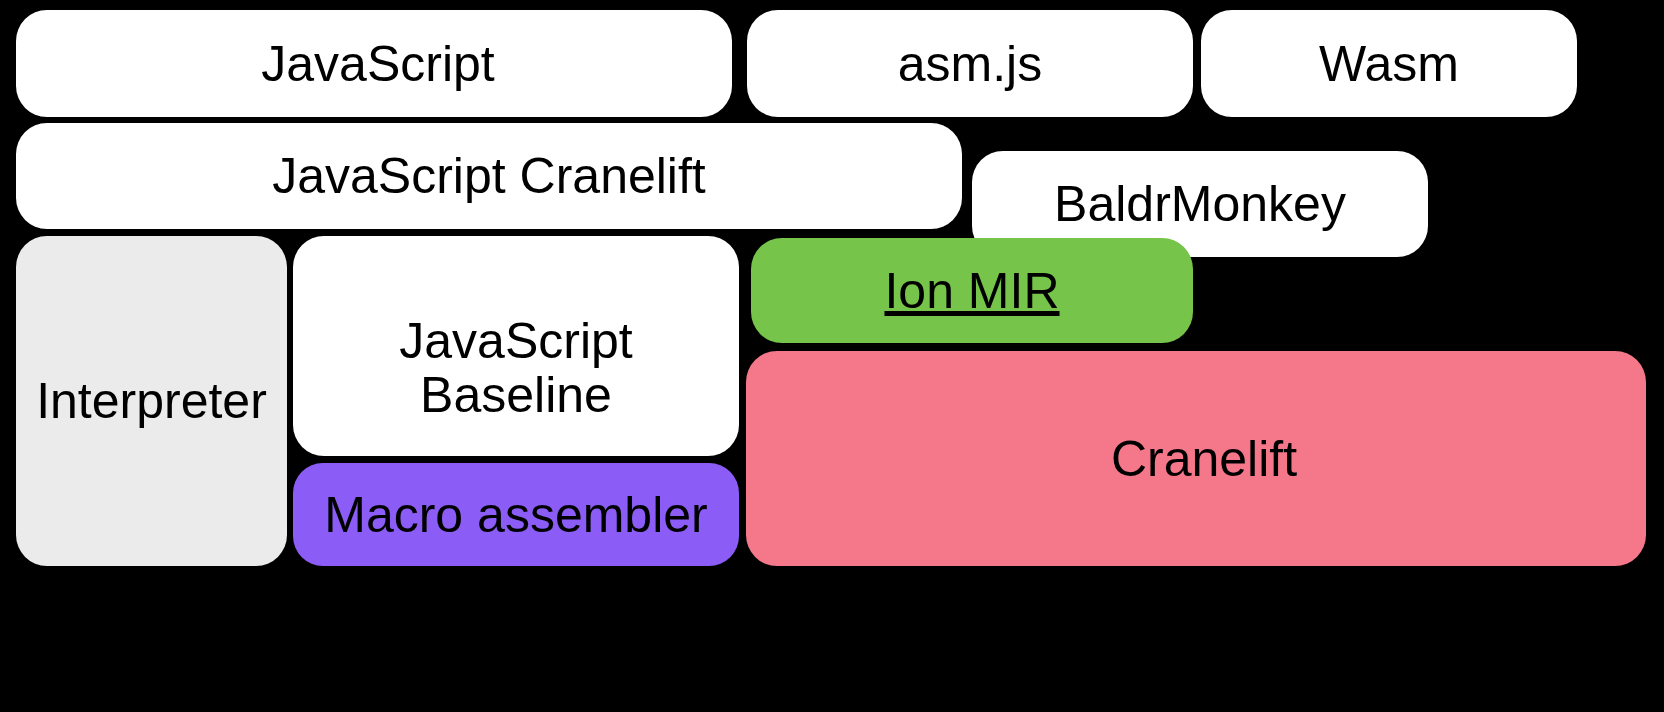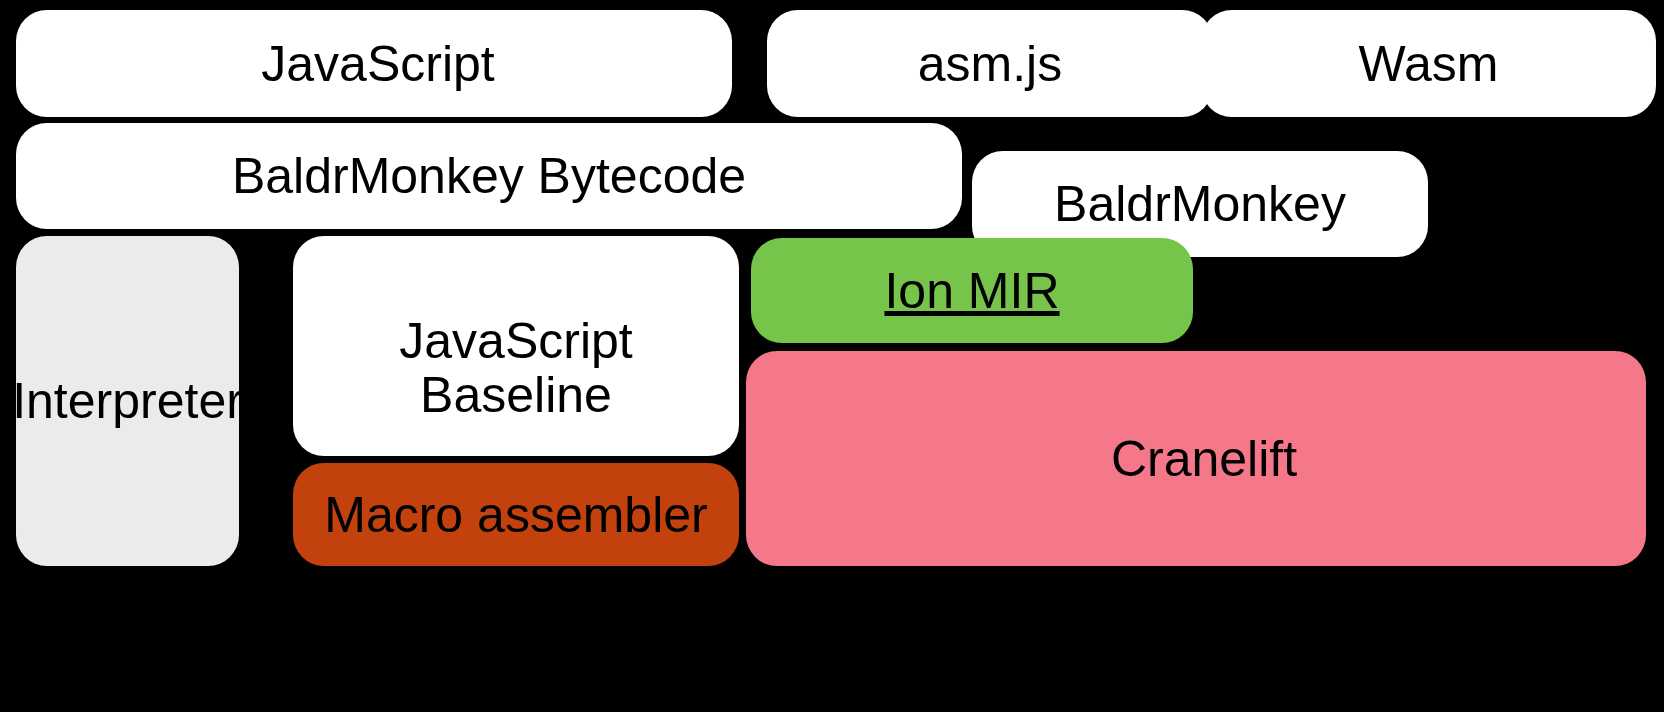--- a/index.html
+++ b/index.html
@@ -32,52 +32,52 @@
   }
   .box .label.wrap {
     white-space: normal;
     width: 330px;
     margin-top: 44px;
   }
 
   
   .b-javascript        { left: 16px;   top: 10px;  width: 716px;  height: 107px; }
   .b-asmjs             { left: 747px;  top: 10px;  width: 446px;  height: 107px; }
-  .b-wasm              { left: 1201px; top: 10px;  width: 455px;  height: 107px; }
+  .b-wasm              { left: 1201px; top: 10px;  width: 376px;  height: 107px; }
   
   .b-js-bytecode       { left: 16px;   top: 123px; width: 946px;  height: 106px; }
   .b-baldrmonkey       { left: 972px;  top: 123px; width: 456px;  height: 106px; margin-top: 28px; }
   
-  .b-interpreter       { left: 16px;   top: 236px; width: 223px;  height: 330px; }
+  .b-interpreter       { left: 16px;   top: 236px; width: 271px;  height: 330px; }
   .b-js-baseline       { left: 293px;  top: 236px; width: 446px;  height: 220px; }
   .b-ion-mir           { left: 751px;  top: 238px; width: 442px;  height: 105px; }
   .b-cranelift         { left: 746px;  top: 351px; width: 900px;  height: 215px; padding-left: 16px; }
   .b-macro-assembler   { left: 293px;  top: 463px; width: 446px;  height: 103px; }
   
   .b-native-machine-code { left: 296px; top: 576px; width: 1350px; height: 101px; }
 </style>
 </head>
 <body>
 
 <div class="canvas" style="background-color: rgb(0, 0, 0);">
 
   <div class="box b-javascript" style="background-color: rgb(255, 255, 255); padding-left: 8px;">
     <span class="label">JavaScript</span>
   </div>
 
-  <div class="box b-asmjs" style="background-color: rgb(255, 255, 255); margin-left: 20px;">
+  <div class="box b-asmjs" style="background-color: rgb(255, 255, 255);">
     <span class="label">asm.js</span>
   </div>
 
   <div class="box b-wasm" style="background-color: rgb(255, 255, 255);">
     <span class="label">Wasm</span>
   </div>
 
   <div class="box b-js-bytecode" style="background-color: rgb(255, 255, 255);">
-    <span class="label">BaldrMonkey Bytecode</span>
+    <span class="label">JavaScript Cranelift</span>
   </div>
 
   <div class="box b-baldrmonkey" style="background-color: rgb(255, 255, 255);">
     <span class="label">BaldrMonkey</span>
   </div>
 
   <div class="box b-interpreter" style="background-color: rgb(235, 235, 235);">
     <span class="label">Interpreter</span>
   </div>
 
@@ -86,18 +86,18 @@
   </div>
 
   <div class="box b-ion-mir" style="background-color: rgb(118, 196, 74); text-decoration: underline;">
     <span class="label">Ion MIR</span>
   </div>
 
   <div class="box b-cranelift" style="background-color: rgb(245, 120, 138);">
     <span class="label">Cranelift</span>
   </div>
 
-  <div class="box b-macro-assembler" style="background-color: #c2410c;">
+  <div class="box b-macro-assembler" style="background-color: #8b5cf6; border-radius: 30px;">
     <span class="label">Macro assembler</span>
   </div>
 
 
 </div>
 
 </body></html>

